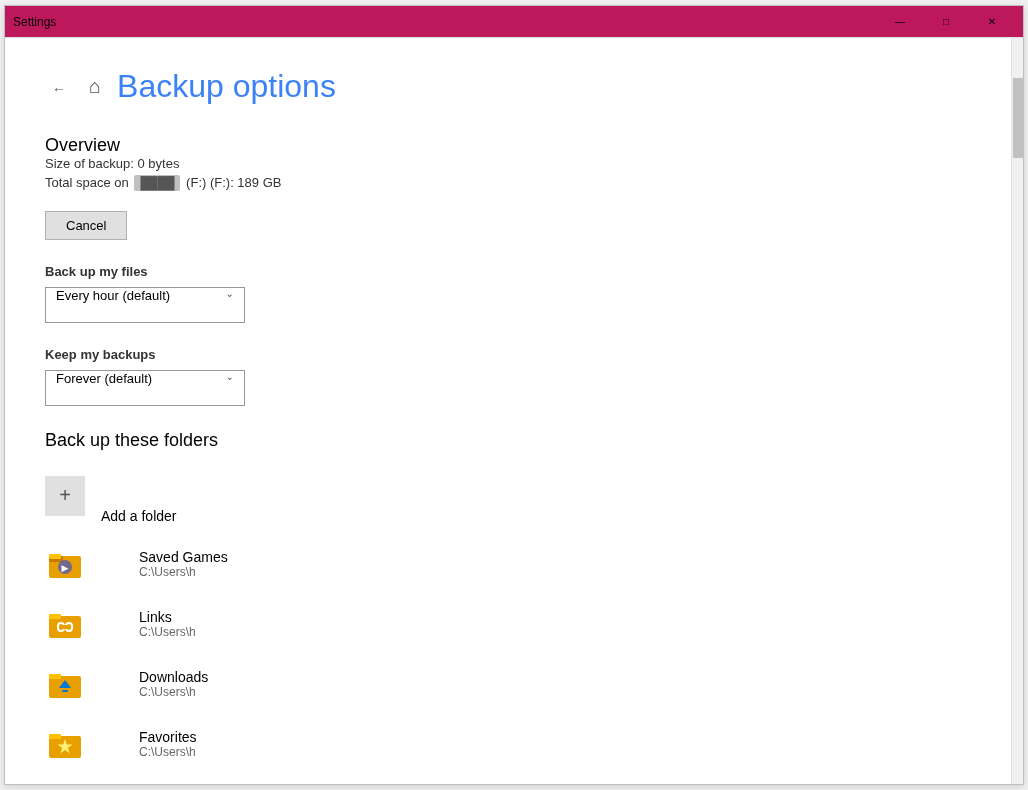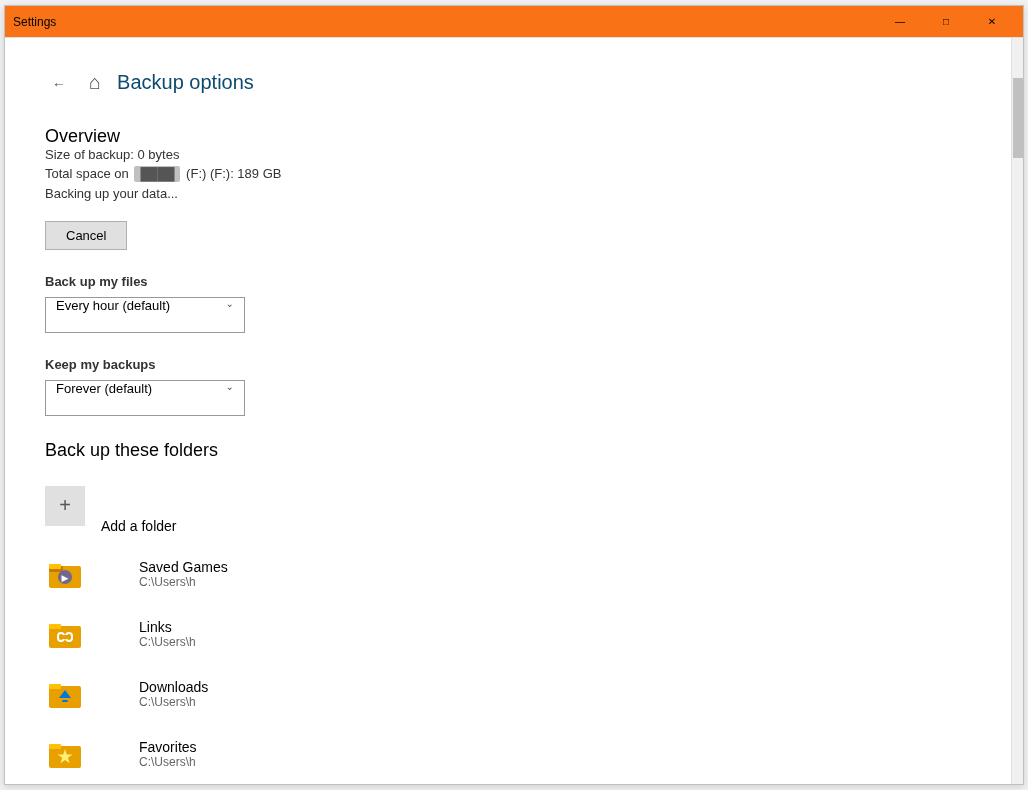--- a/index.html
+++ b/index.html
@@ -23,21 +23,21 @@
       height: 780px;
       background: #ffffff;
       border: 1px solid #c0c0c0;
       box-shadow: 0 2px 8px rgba(0,0,0,0.15);
       display: flex;
       flex-direction: column;
     }
 
     .title-bar {
       height: 32px;
-      background: #f97316;
+      background: #be185d;
       border-bottom: 1px solid #e0e0e0;
       display: flex;
       align-items: center;
       justify-content: space-between;
       padding: 0 8px;
       flex-shrink: 0;
     }
 
     .title-bar-left {
       display: flex;
@@ -131,23 +131,23 @@
       color: #555;
       font-size: 14px;
     }
 
     .home-icon {
       font-size: 20px;
       color: #555;
     }
 
     .page-title {
-      font-size: 20px;
+      font-size: 32px;
       font-weight: 300;
-      color: #0c4a6e;
+      color: #3b82f6;
     }
 
     .section {
       margin-bottom: 24px;
     }
 
     .section-title {
       font-size: 18px;
       font-weight: 400;
       color: #000;
@@ -317,21 +317,20 @@
       </div>
 
       <div class="section">
         <h2 class="section-title">Overview</h2>
         <p class="info-text">Size of backup: 0 bytes</p>
         <p class="info-text">
           <span>Total space on</span>
           <span class="drive-badge">████</span>
           <span>(F:) (F:): 189 GB</span>
         </p>
-        <p class="info-text">Backing up your data...</p>
         <button class="cancel-btn">Cancel</button>
       </div>
 
       <div class="field-section">
         <p class="field-label">Back up my files</p>
         <div class="dropdown">
           <span>Every hour (default)</span>
           <span class="dropdown-chevron">⌄</span>
         </div>
       </div>

